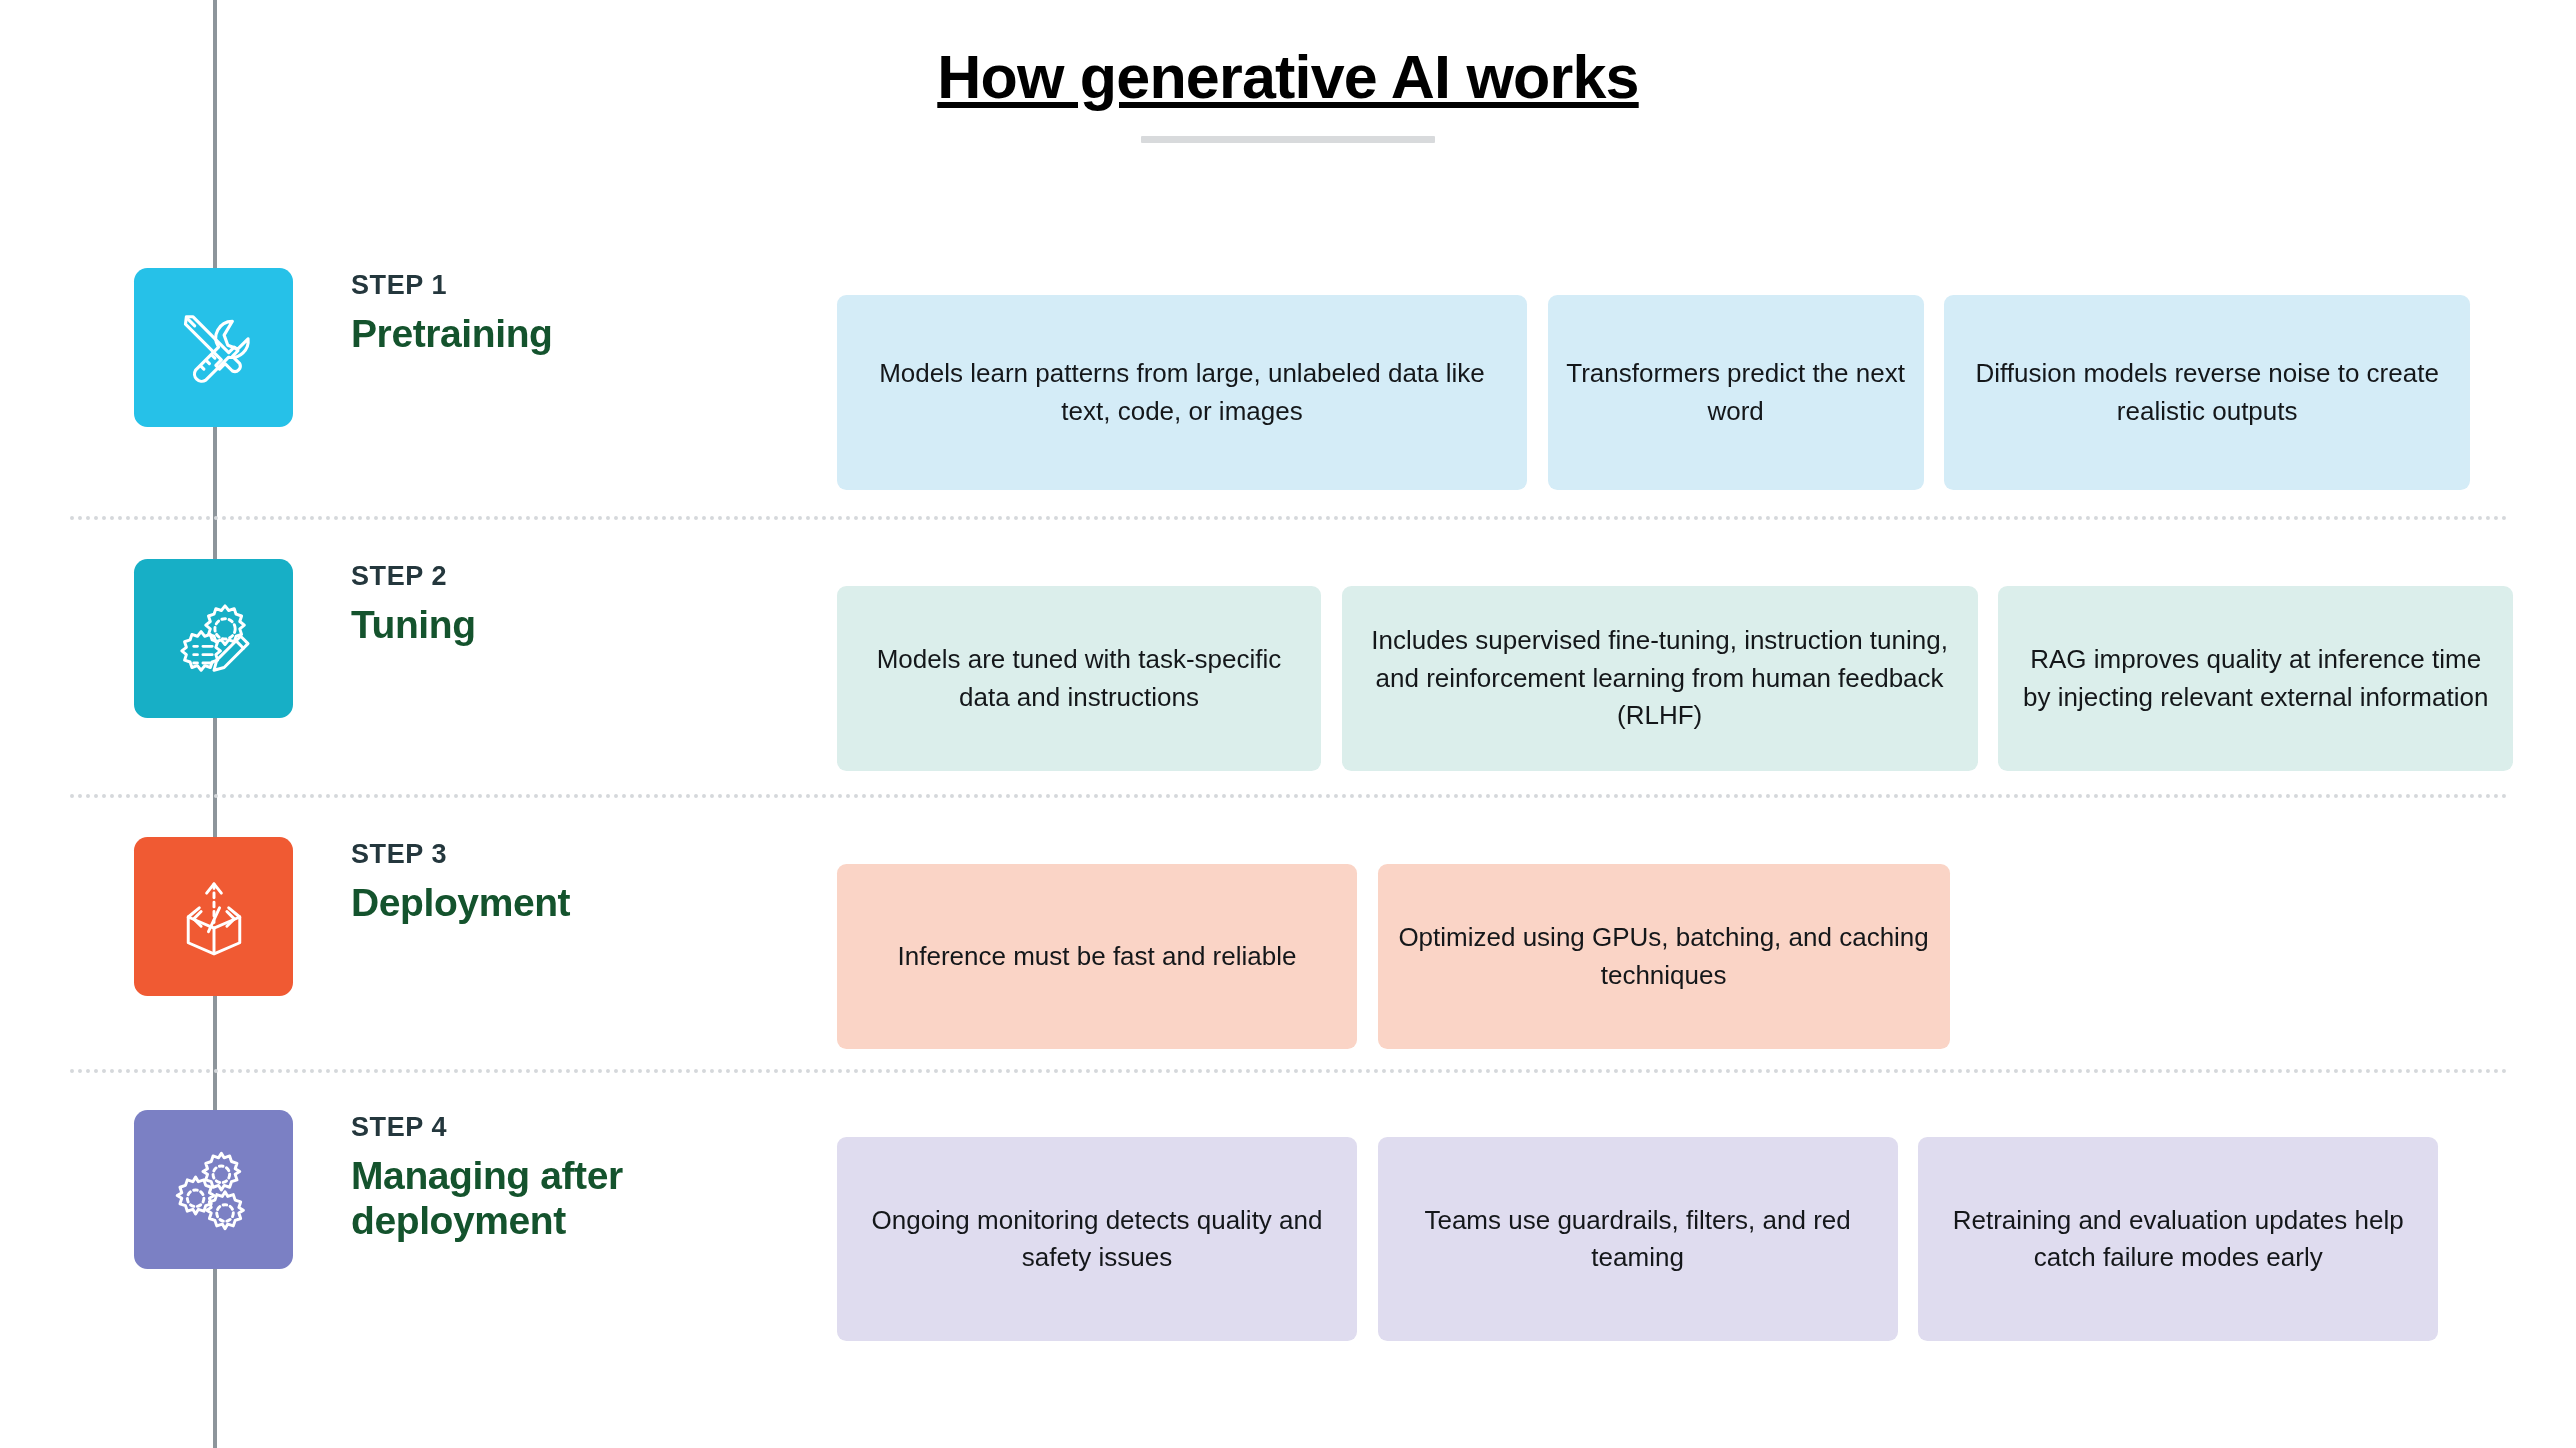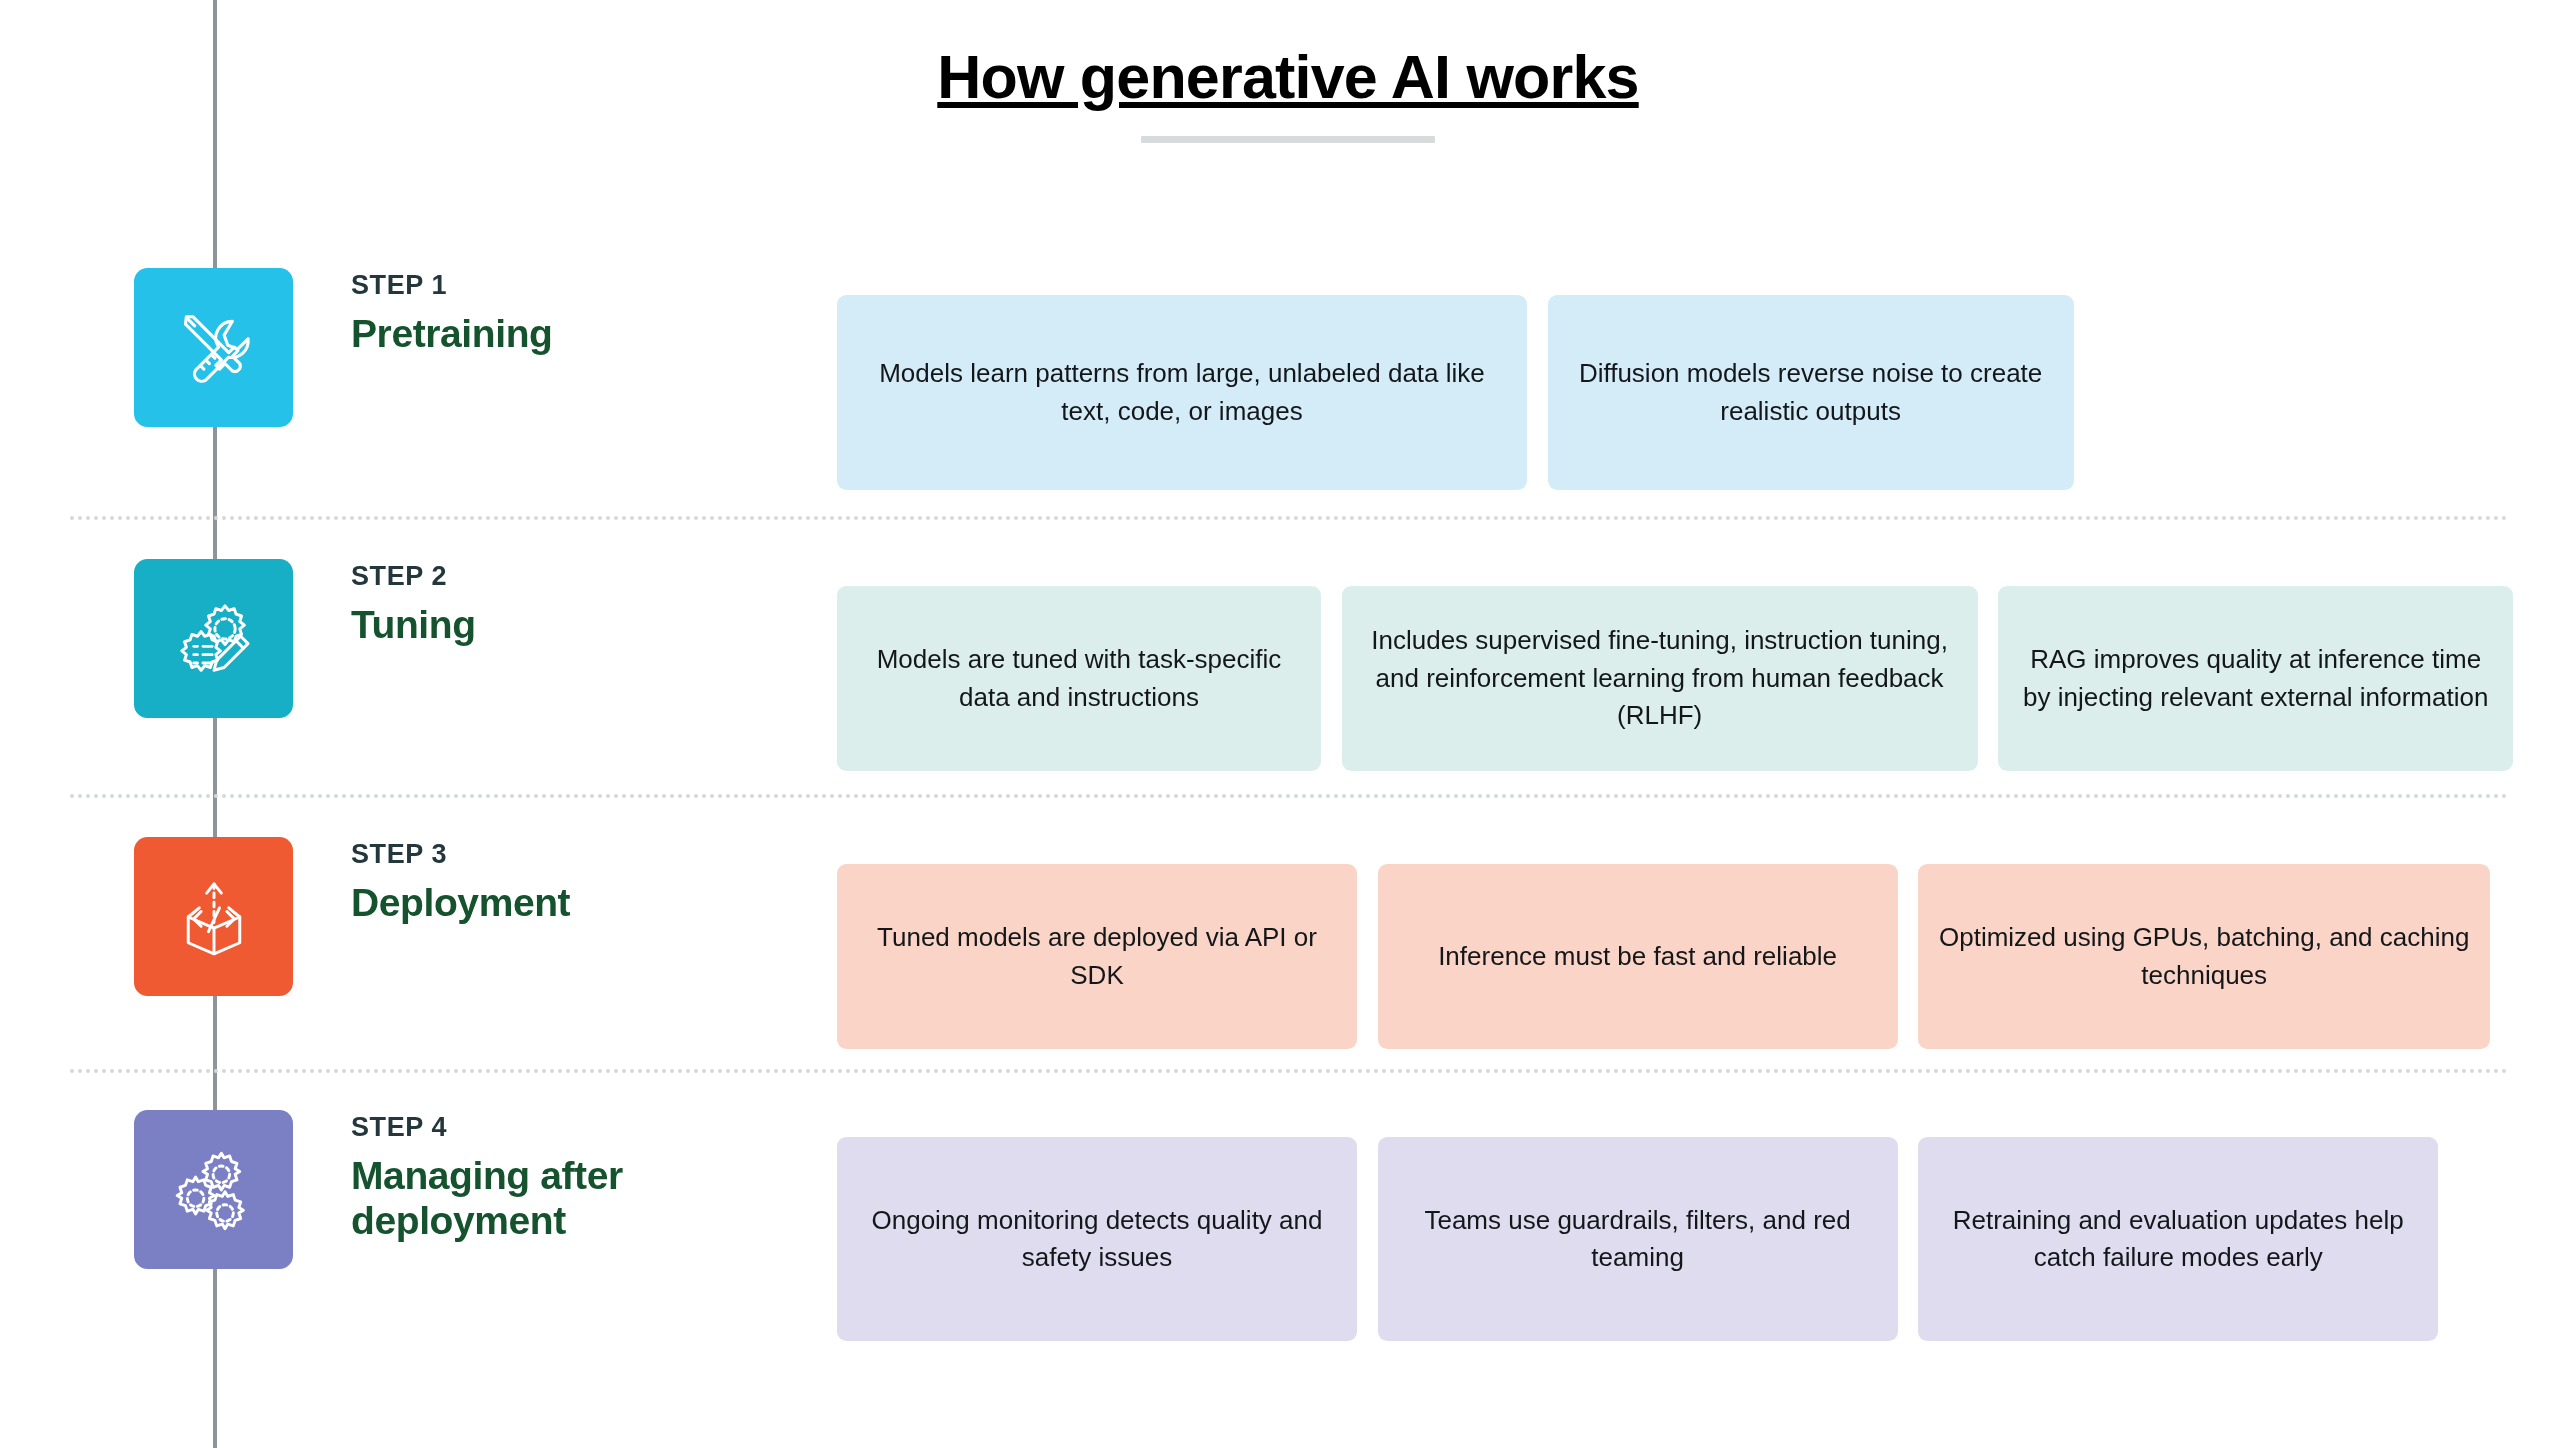--- a/index.html
+++ b/index.html
@@ -146,20 +146,23 @@
       </div>
       <div class="step-text">
         <div class="step-kicker">STEP 1</div>
         <div class="step-name">Pretraining</div>
       </div>
     </div>
     <div class="cards">
       <div class="card c0" style="background:#d4ecf7">
         <span>Models learn patterns from large, unlabeled data like text, code, or images</span>
       </div>
+      <div class="card c1" style="background:#d4ecf7">
+        <span>Transformers predict the next word</span>
+      </div>
       <div class="card c2" style="background:#d4ecf7">
         <span>Diffusion models reverse noise to create realistic outputs</span>
       </div>
     </div>
   </div>
 
   <div class="row row-2">
     <div class="left-col">
       <div class="tile" style="background:#17afc6">
         <span>
@@ -207,23 +210,20 @@
             <path d="M50 62 v28"></path>
           </svg>
         </span>
       </div>
       <div class="step-text">
         <div class="step-kicker">STEP 3</div>
         <div class="step-name">Deployment</div>
       </div>
     </div>
     <div class="cards">
-      <div class="card c0" style="background:#fad4c6">
-        <span>Tuned models are deployed via API or SDK</span>
-      </div>
       <div class="card c1" style="background:#fad4c6">
         <span>Inference must be fast and reliable</span>
       </div>
       <div class="card c2" style="background:#fad4c6">
         <span>Optimized using GPUs, batching, and caching techniques</span>
       </div>
     </div>
   </div>
 
   <div class="row row-4">

